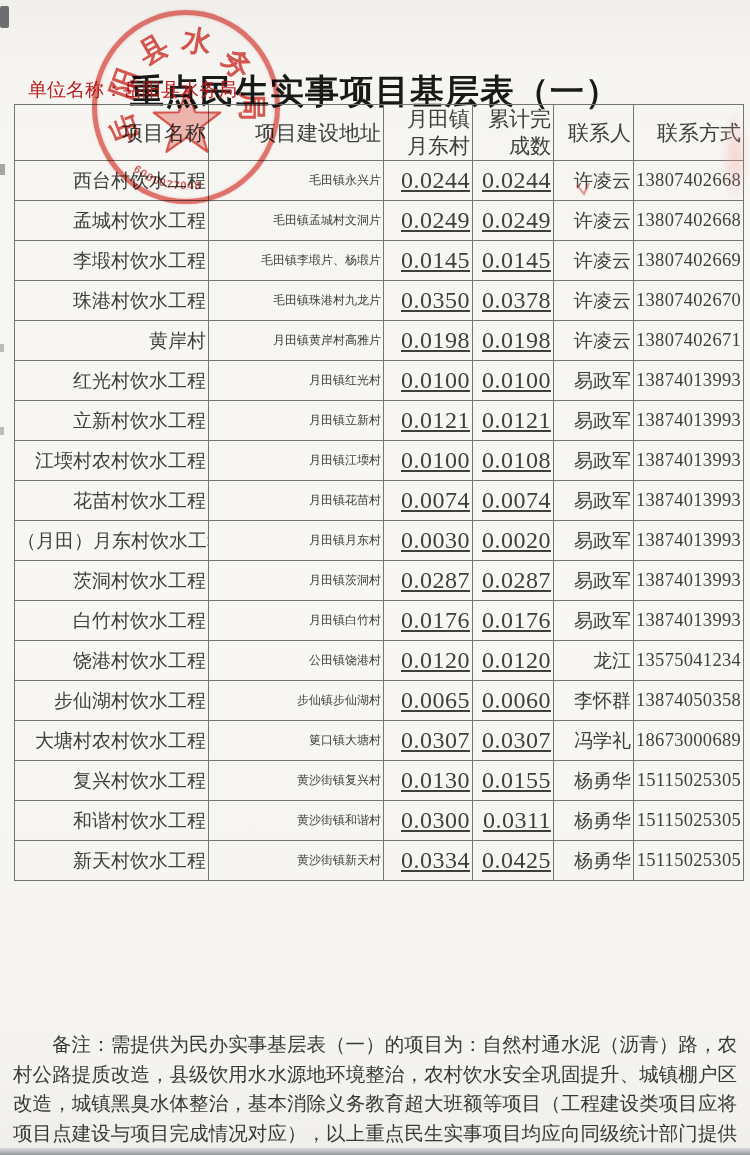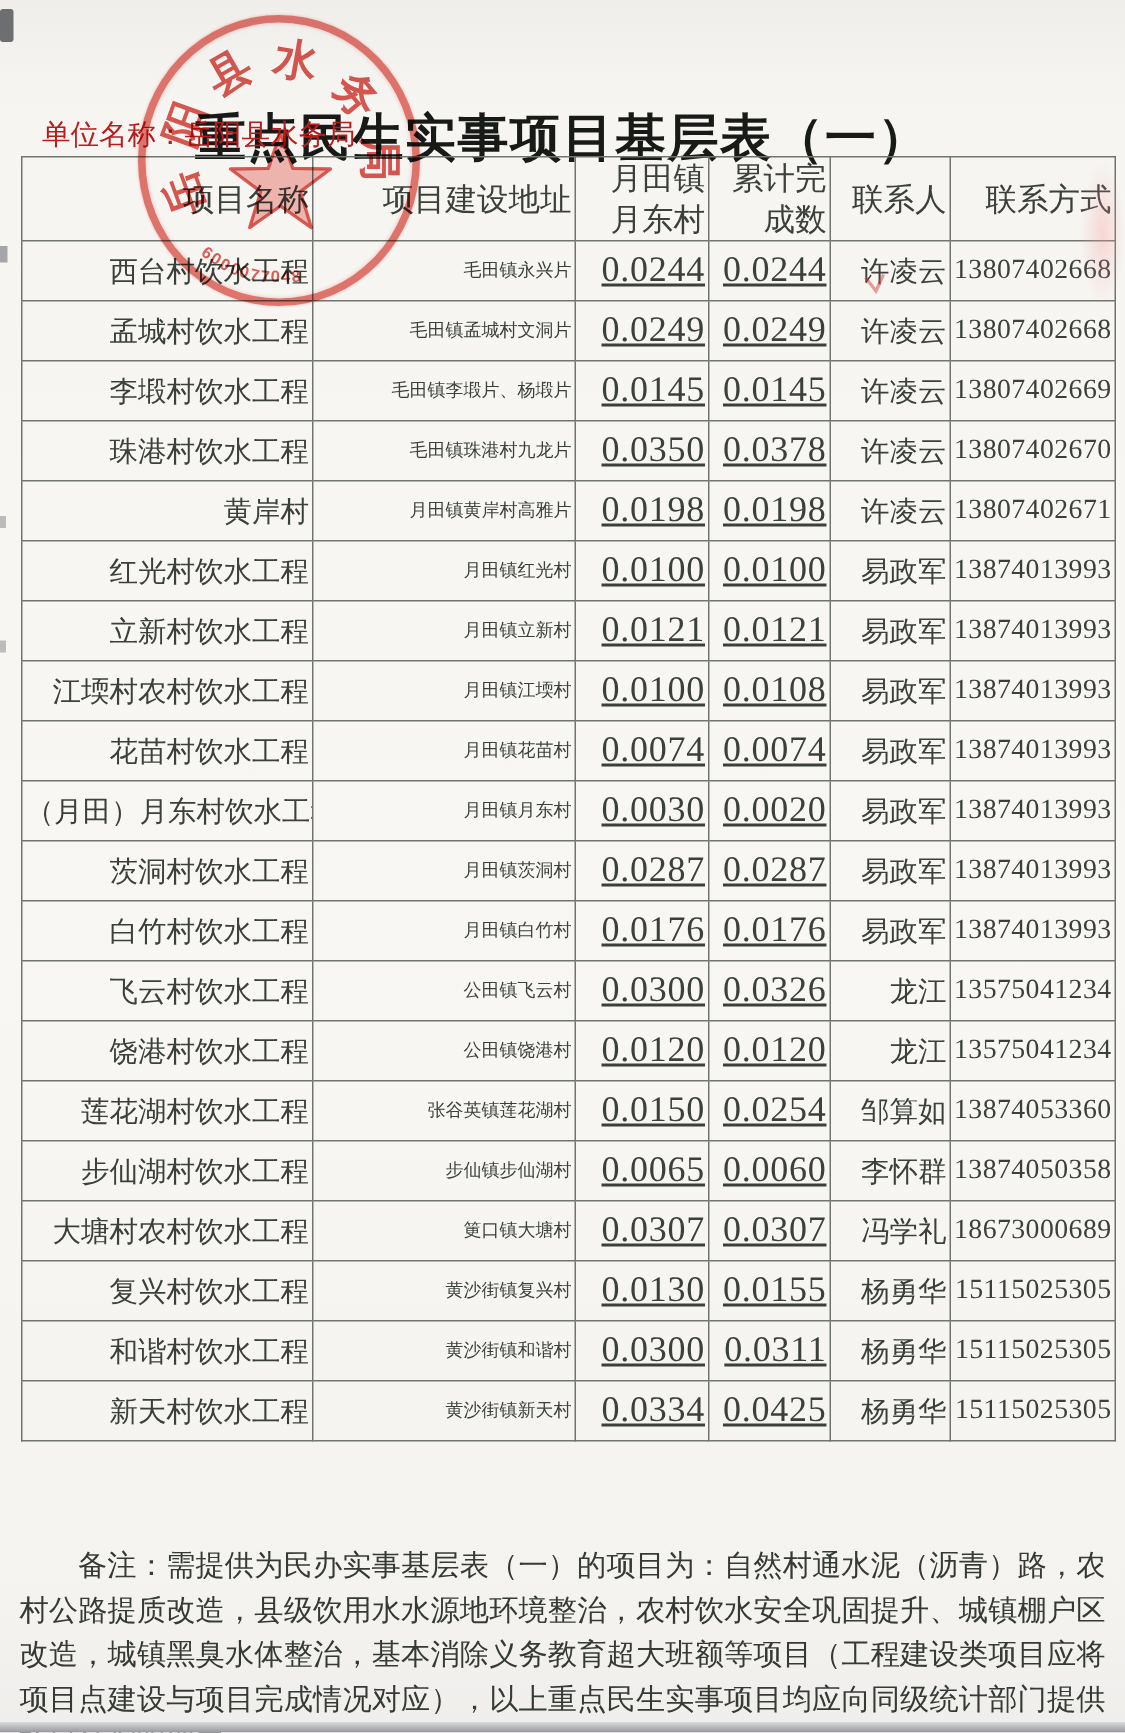--- a/index.html
+++ b/index.html
@@ -206,42 +206,26 @@
       </tr>
       <tr>
         <td class="c0">白竹村饮水工程</td>
         <td class="c1">月田镇白竹村</td>
         <td class="c2">0.0176</td>
         <td class="c3">0.0176</td>
         <td class="c4">易政军</td>
         <td class="c5">13874013993</td>
       </tr>
       <tr>
-        <td class="c0">飞云村饮水工程</td>
-        <td class="c1">公田镇飞云村</td>
-        <td class="c2">0.0300</td>
-        <td class="c3">0.0326</td>
-        <td class="c4">龙江</td>
-        <td class="c5">13575041234</td>
-      </tr>
-      <tr>
         <td class="c0">饶港村饮水工程</td>
         <td class="c1">公田镇饶港村</td>
         <td class="c2">0.0120</td>
         <td class="c3">0.0120</td>
         <td class="c4">龙江</td>
         <td class="c5">13575041234</td>
-      </tr>
-      <tr>
-        <td class="c0">莲花湖村饮水工程</td>
-        <td class="c1">张谷英镇莲花湖村</td>
-        <td class="c2">0.0150</td>
-        <td class="c3">0.0254</td>
-        <td class="c4">邹算如</td>
-        <td class="c5">13874053360</td>
       </tr>
       <tr>
         <td class="c0">步仙湖村饮水工程</td>
         <td class="c1">步仙镇步仙湖村</td>
         <td class="c2">0.0065</td>
         <td class="c3">0.0060</td>
         <td class="c4">李怀群</td>
         <td class="c5">13874050358</td>
       </tr>
       <tr>

